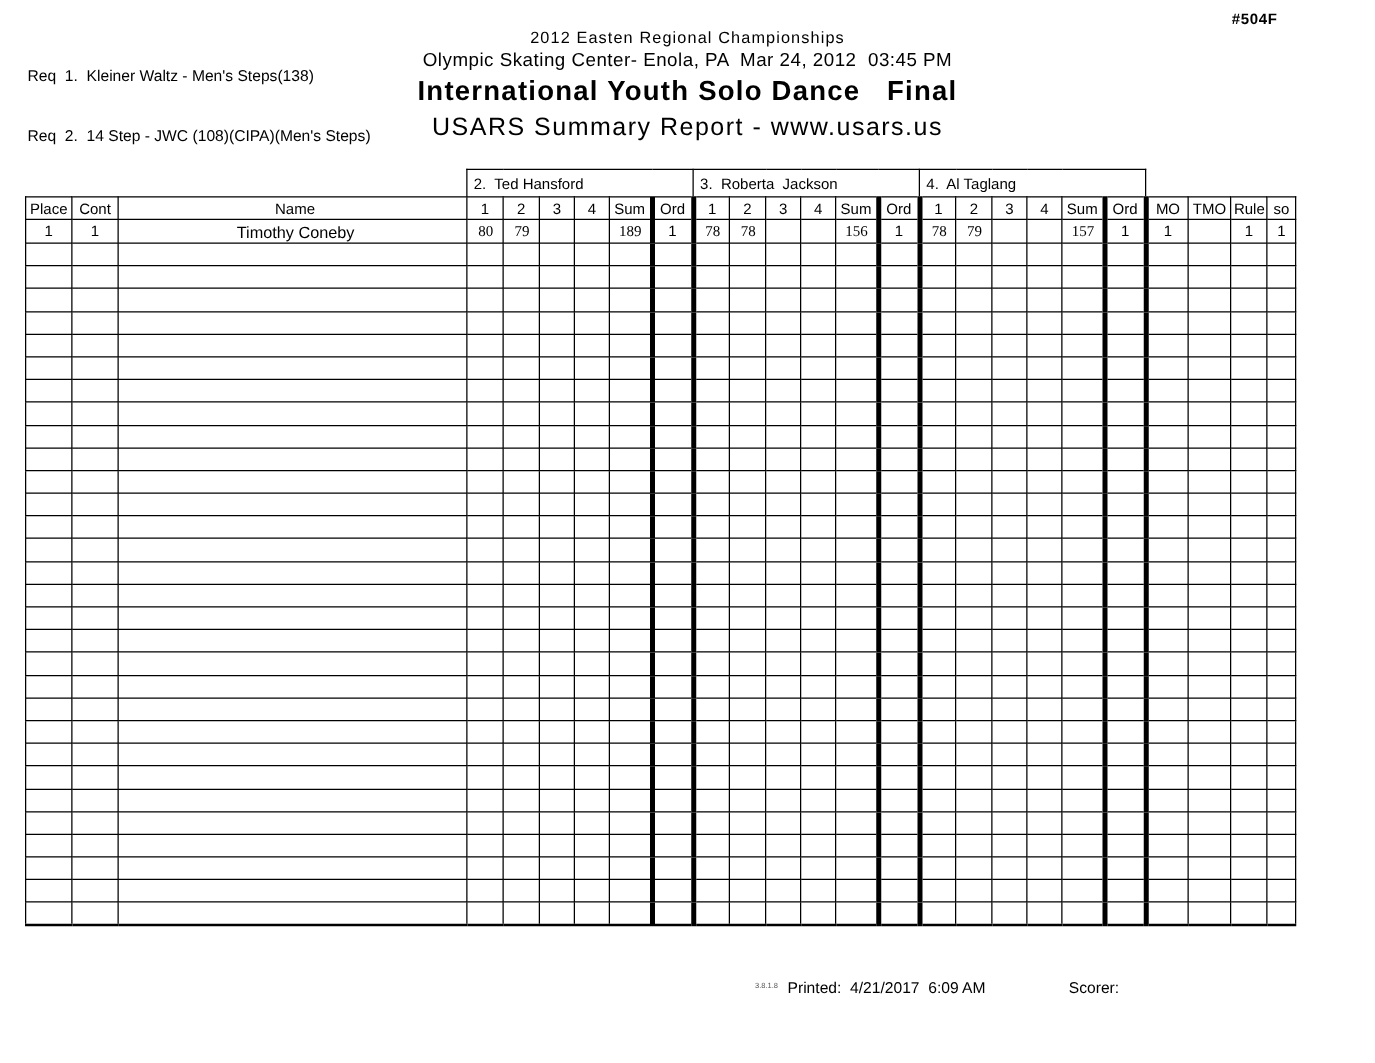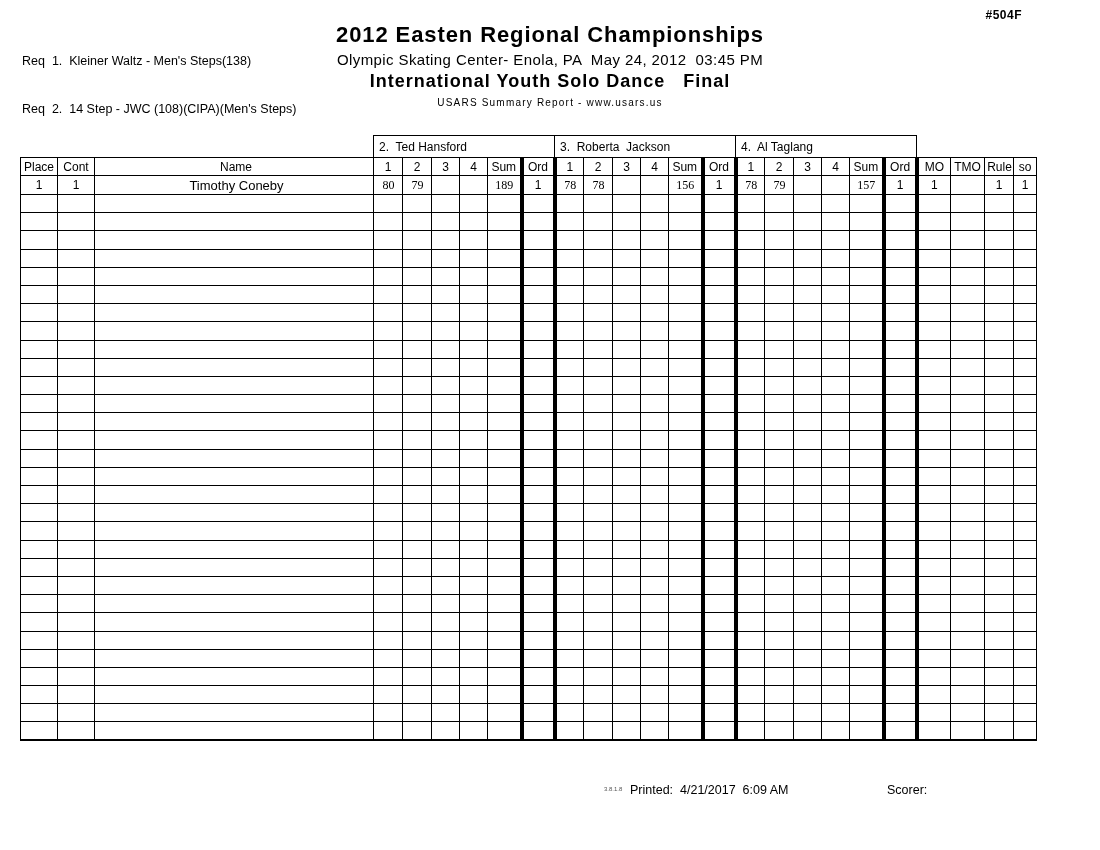--- a/index.html
+++ b/index.html
@@ -17,24 +17,24 @@
   
   .req {
     position: absolute; left: 22px; top: 21px;
     font-size: 12.5px; line-height: 16px; white-space: pre;
   }
   .titles {
     position: absolute; left: 0; top: 22px; width: 1100px;
     text-align: center;
   }
   .titles > div { white-space: pre; }
-  .t1 { font-size: 22px; font-weight: bold; letter-spacing: 0.9px; }
+  .t1 { font-size: 13px; font-weight: normal; letter-spacing: 0.9px; }
   .t2 { font-size: 15px; letter-spacing: 0.4px; margin-top: 3px; }
-  .t3 { font-size: 18px; font-weight: bold; letter-spacing: 1px; margin-top: 3px; }
-  .t4 { font-size: 10px; letter-spacing: 1.2px; margin-top: 5px; }
+  .t3 { font-size: 22px; font-weight: bold; letter-spacing: 1px; margin-top: 3px; }
+  .t4 { font-size: 20px; letter-spacing: 1.2px; margin-top: 5px; }
   .docnum {
     position: absolute; top: 8px; right: 78px;
     font-size: 12px; font-weight: bold; letter-spacing: 0.5px;
   }
 
   
   table.results {
     position: absolute; left: 20px; top: 135px;
     width: 1016px;
     border-collapse: collapse;
@@ -61,35 +61,35 @@
   .bR { border-right: 4px solid #000 !important; }
   .b  { font-weight: bold; }
   .sc { text-align: center; padding-left: 3px !important; font-family: Liberation Serif, serif; }
   .name { text-align: right; padding-left: 7px !important; font-size: 13px !important; }
   tbody tr:last-child td { border-bottom: 2px solid #000; }
 
   
   .footer { position: absolute; left: 0; top: 783px; width: 1100px; height: 20px; text-decoration: underline; }
   .ver { position: absolute; left: 604px; top: 3px; font-size: 6px; color: #555; letter-spacing: 0; }
   .printed { position: absolute; left: 630px; top: 0; font-size: 12.5px; white-space: pre; }
-  .scorer { position: absolute; left: 855px; top: 0; font-size: 12.5px; margin-left: 32px; }
+  .scorer { position: absolute; left: 855px; top: 0; font-size: 12.5px; }
 </style>
 </head>
 <body>
 
 <div class="page">
 
   <div class="req">
     <div>Req  1.  Kleiner Waltz - Men's Steps(138)</div>
     <div>Req  2.  14 Step - JWC (108)(CIPA)(Men's Steps)</div>
   </div>
 
   <div class="titles">
     <div class="t1">2012 Easten Regional Championships</div>
-    <div class="t2">Olympic Skating Center- Enola, PA  May 24, 2012  03:45 PM</div>
+    <div class="t2">Olympic Skating Center- Enola, PA  Mar 24, 2012  03:45 PM</div>
     <div class="t3">International Youth Solo Dance   Final</div>
     <div class="t4">USARS Summary Report - www.usars.us</div>
   </div>
 
   <div class="docnum">#504F</div>
 
   <table class="results">
     <colgroup>
       <col style="width:37px">
         <col style="width:37px">

